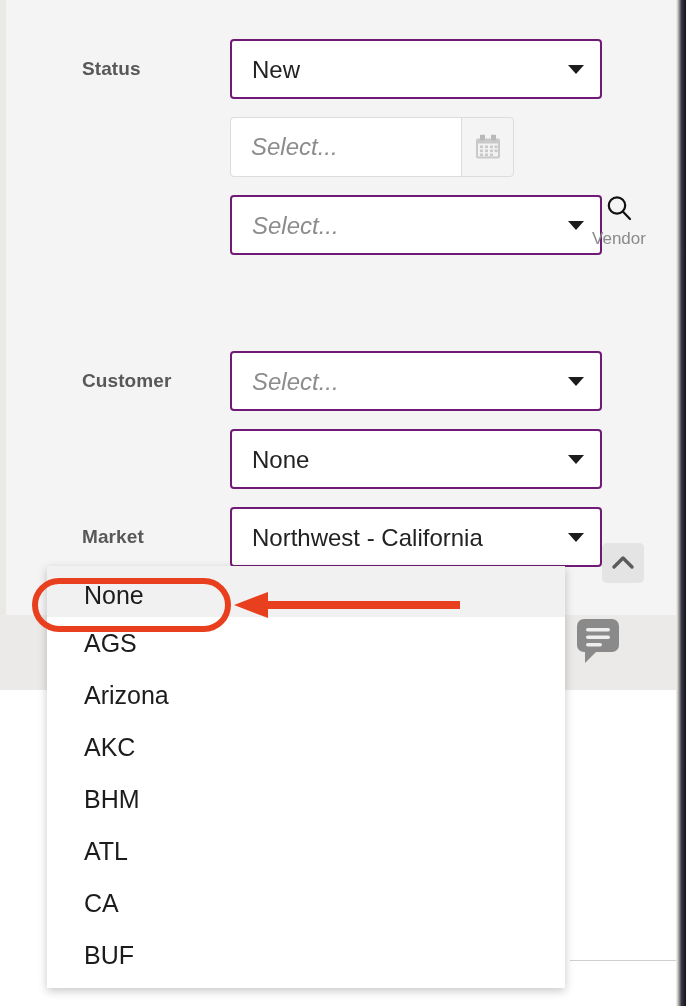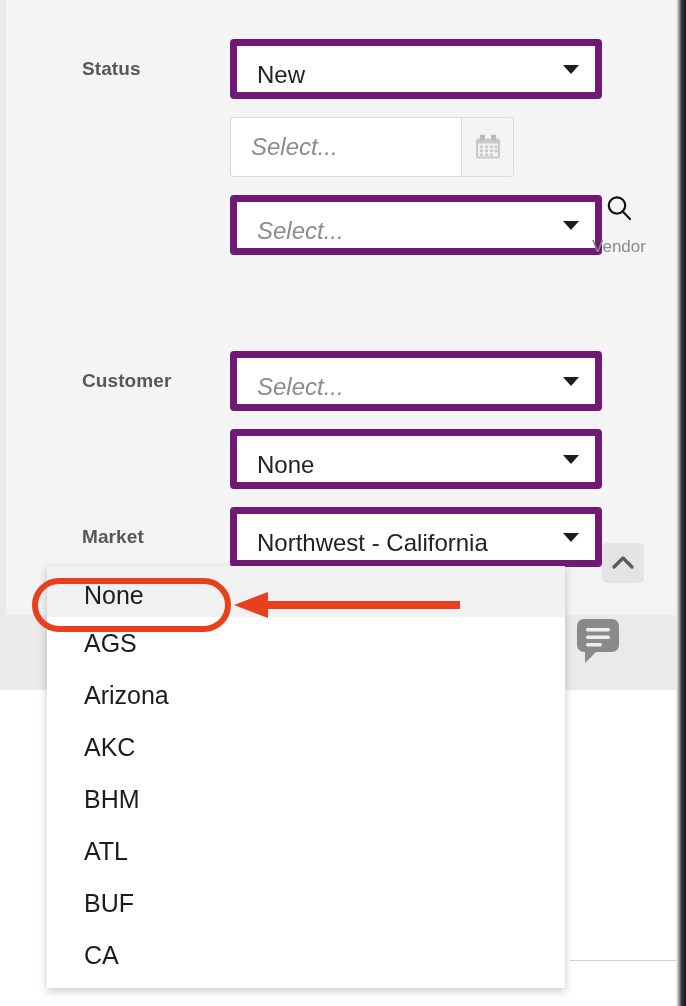--- a/index.html
+++ b/index.html
@@ -75,21 +75,21 @@
     letter-spacing: 0.1px;
     white-space: nowrap;
   }
   .select-box {
     position: absolute;
     left: 194px;
     top: 0;
     width: 372px;
     height: 60px;
     background: #ffffff;
-    border: 7px solid #701a75;
+    border: 2px solid #701a75;
     border-radius: 4px;
   }
   .select-value {
     position: absolute;
     left: 20px;
     top: 0;
     right: 52px;
     height: 58px;
     line-height: 58px;
     font-size: 24px;
@@ -154,21 +154,21 @@
   .vendor-block {
     position: absolute;
     left: 584px;
     top: 193px;
     width: 70px;
     text-align: center;
   }
   .vendor-icon { display: block; margin: 0 auto; }
   .vendor-label {
     display: block;
-    margin-top: 14px;
+    margin-top: 6px;
     font-size: 17px;
     color: #8a8a8c;
     font-family: "Liberation Sans", sans-serif;
   }
 
   
   .collapse-btn {
     position: absolute;
     left: 602px;
     top: 543px;
@@ -332,22 +332,22 @@
     </svg>
   </div>
 
   <div class="dropdown">
     <div class="dd-item dd-first selected">None</div>
     <div class="dd-item">AGS</div>
     <div class="dd-item">Arizona</div>
     <div class="dd-item">AKC</div>
     <div class="dd-item">BHM</div>
     <div class="dd-item">ATL</div>
+    <div class="dd-item">CA</div>
     <div class="dd-item">BUF</div>
-    <div class="dd-item">CA</div>
   </div>
 
   <div class="anno-ring"></div>
   <svg class="anno-arrow" viewBox="0 0 226 26">
     <polygon points="0,13 34,0 34,26" fill="#e8401f"></polygon>
     <rect x="32" y="9" width="194" height="8" fill="#e8401f"></rect>
   </svg>
 
   <div class="right-edge"></div>
 </div>

